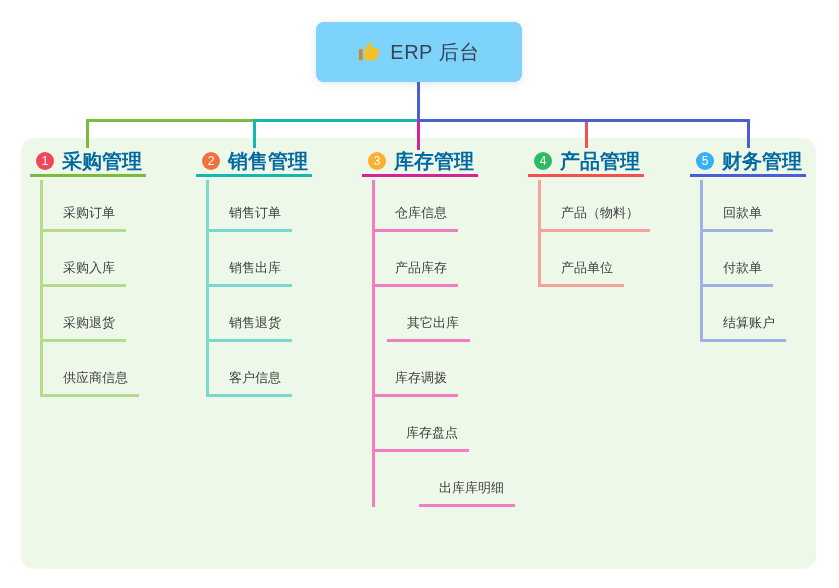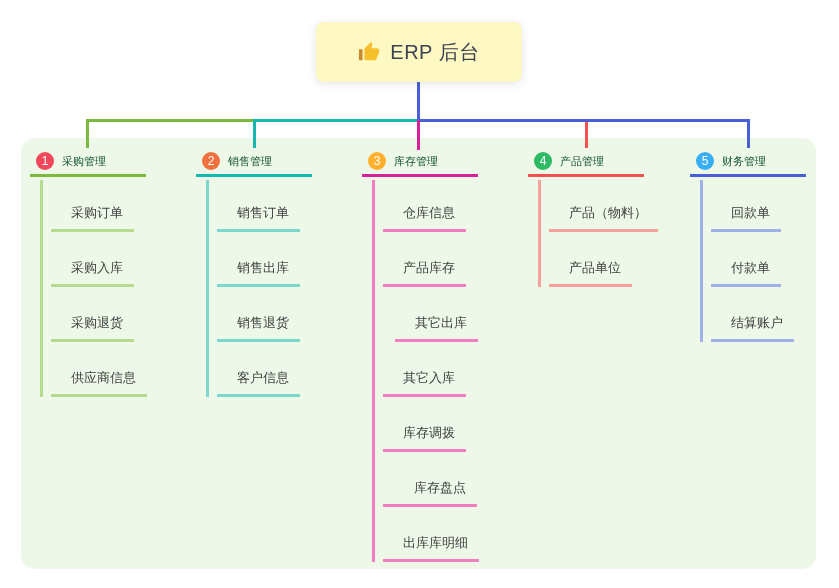--- a/index.html
+++ b/index.html
@@ -4,38 +4,38 @@
 <style>
   * { margin:0; padding:0; box-sizing:border-box; }
   html,body { background:#ffffff; }
   body { font-family:"Liberation Sans", sans-serif; }
   .stage { position:relative; width:839px; height:588px; background:#ffffff; overflow:hidden; }
 
   .panel { position:absolute; left:21px; top:138px; width:795px; height:431px;
            background:#edf8e9; border-radius:14px; }
 
   .root-card { position:absolute; left:316px; top:22px; width:206px; height:60px;
-               background:#fef9c3; border-radius:8px;
+               background:#7dd3fc; border-radius:8px;
                box-shadow:0 2px 10px rgba(40,60,90,0.12), 0 0 1px rgba(40,60,90,0.10);
                display:flex; align-items:center; justify-content:center; gap:10px; }
   .root-title { font-size:20px; color:#3b4252; font-weight:500; letter-spacing:0.5px; }
 
   .line { position:absolute; }
 
   .branch-header { position:absolute; top:148px; width:116px; height:29px;
                    border-bottom:3px solid; display:flex; align-items:center;
                    gap:8px; padding-left:6px; cursor:default; }
   .badge { width:18px; height:18px; border-radius:50%; color:#ffffff;
            font-size:12px; line-height:18px; text-align:center; flex:0 0 18px; }
-  .branch-title { font-size:11px; color:#14532d; font-weight:400; white-space:nowrap; }
+  .branch-title { font-size:20px; color:#0369a1; font-weight:700; white-space:nowrap; }
 
   .children { position:absolute; top:180px; border-left:3px solid; }
   .child-row { position:relative; height:55px; width:140px; }
   .child-row:first-child { height:52px; }
-  .child-label { position:absolute; left:8px; bottom:0; border-bottom:3px solid;
+  .child-label { position:absolute; left:0; bottom:0; border-bottom:3px solid;
                  padding:0 11px 7px 20px; font-size:13px; color:#404040;
                  white-space:nowrap; width:max-content; }
 </style>
 </head>
 <body>
 
 <div class="stage">
 
   <div class="panel"></div>
 
@@ -105,30 +105,27 @@
     <div class="child-row">
       <span class="child-label" style="border-bottom-color: rgb(241, 127, 192);">仓库信息</span>
       </div>
     <div class="child-row">
       <span class="child-label" style="border-bottom-color: rgb(241, 127, 192);">产品库存</span>
       </div>
     <div class="child-row">
       <span class="child-label" style="border-bottom-color: rgb(241, 127, 192); margin-left: 12px;">其它出库</span>
       </div>
     <div class="child-row">
-      <span class="child-label" style="border-bottom-color: rgb(241, 127, 192);">其它入库</span>
-      </div>
-    <div class="child-row">
       <span class="child-label" style="border-bottom-color: rgb(241, 127, 192);">库存调拨</span>
       </div>
     <div class="child-row">
       <span class="child-label" style="border-bottom-color: rgb(241, 127, 192); padding-left: 31px;">库存盘点</span>
       </div>
     <div class="child-row">
-      <span class="child-label" style="border-bottom-color: rgb(241, 127, 192);">出库库明细</span>
+      <span class="child-label" style="border-bottom-color: rgb(241, 127, 192); margin-left: 44px;">出库库明细</span>
       </div>
   </div>
 
   <div class="branch-header" style="left: 528px; border-bottom-color: rgb(243, 81, 79);">
     <span class="badge" style="background-color: rgb(46, 186, 98);">4</span>
     <span class="branch-title">产品管理</span>
   </div>
   <div class="children" style="left: 538px; border-left-color: rgb(248, 160, 155);">
     <div class="child-row">
       <span class="child-label" style="border-bottom-color: rgb(248, 160, 155);">产品（物料）</span>

